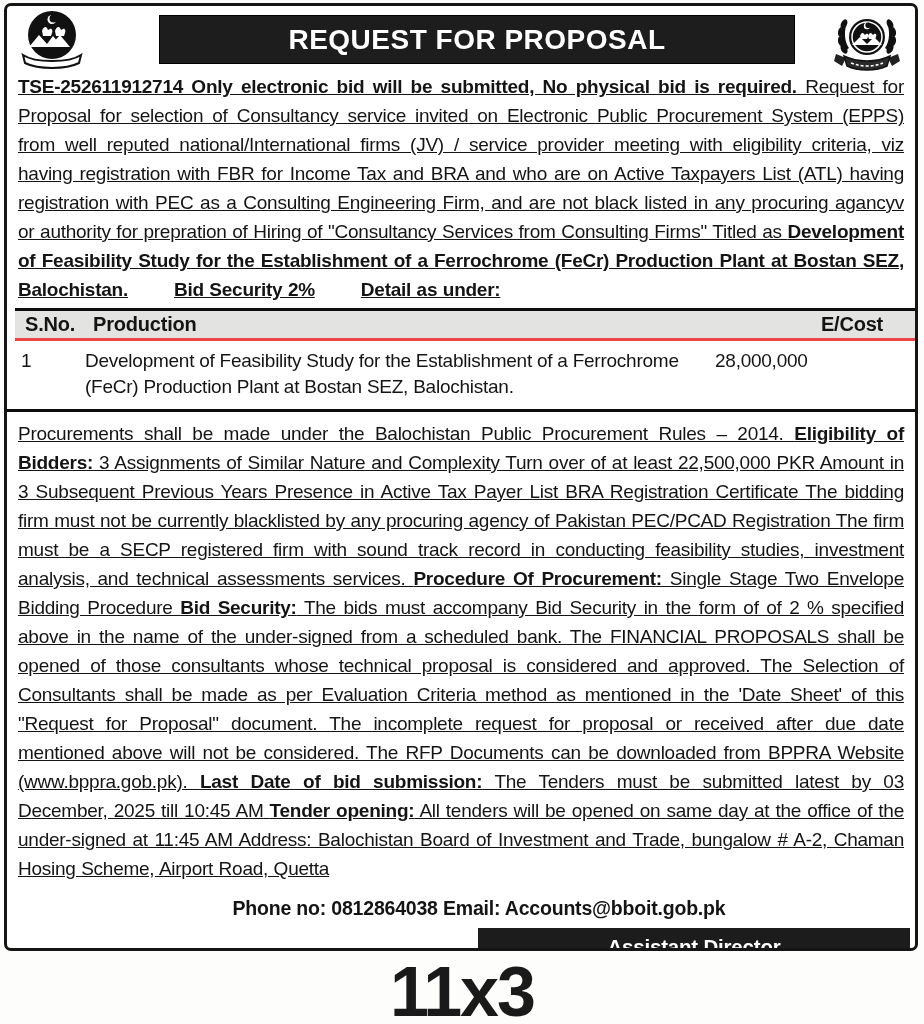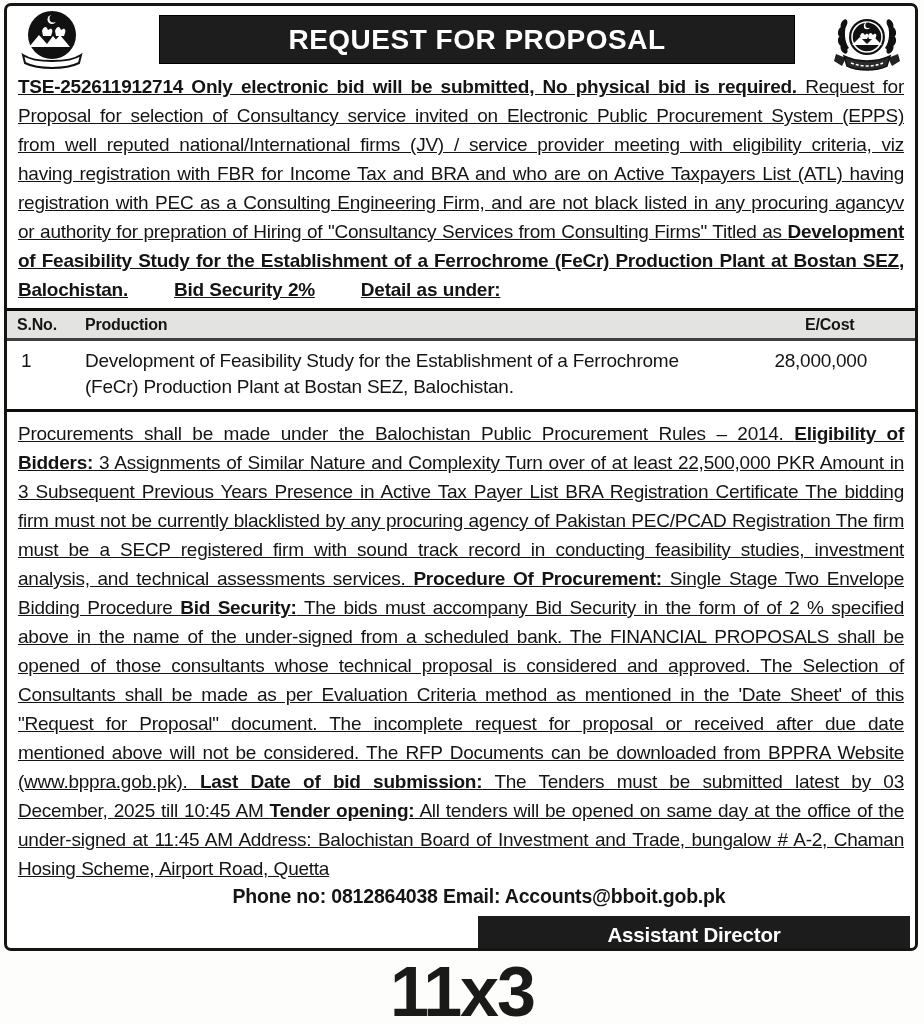--- a/index.html
+++ b/index.html
@@ -22,32 +22,32 @@
   .para {
     padding:2px 11px 0 11px; text-align:justify;
     font-size:19px; line-height:29px; letter-spacing:-0.25px; word-spacing:0.5px;text-decoration:underline;
   }
   .para .b { font-weight:bold; }
   .para .gap { margin-left:46px; }
   
   .tbl { margin-top:4px; flex:0 0 auto; }
   .tbl-head {
     display:flex; align-items:center; height:33px;
-    background:#e3e3e1; border-top:3px solid #0d0d0d; border-bottom:3px solid #404040;
-    font-weight:bold; font-size:16px; letter-spacing:-0.2px;
+    background:#e3e3e1; border-top:3px solid #0d0d0d; border-bottom:3px solid #ef4444;
+    font-weight:bold; font-size:20px; letter-spacing:-0.2px;margin-left:8px;
   }
   .th-sno { width:78px; padding-left:10px; }
   .th-desc { flex:1; }
-  .th-cost { width:110px; text-align:left; padding-right:16px; }
+  .th-cost { width:110px; text-align:center; padding-right:16px; }
   .tbl-row { display:flex; padding:7px 0 9px 0; border-bottom:3px solid #0d0d0d; font-size:19px; line-height:26px; letter-spacing:-0.25px; }
   .td-sno { width:78px; padding-left:14px; }
   .td-desc { width:630px; }
-  .td-cost { flex:1; text-align:right; padding-right:48px; }
+  .td-cost { flex:1; padding-right:48px; }
   .terms-wrap { margin-top:5px; }
-  .phone-line { text-align:center; font-weight:bold; font-size:19.5px; margin-top:2px; letter-spacing:-0.2px;padding-left:36px; }
+  .phone-line { text-align:center; font-weight:bold; font-size:19.5px; margin-top:14px; letter-spacing:-0.2px;padding-left:36px; }
   
   .sig { position:relative; flex:1 1 auto; min-height:92px; }
   .abno { position:absolute; left:13px; bottom:8px; font-weight:bold; font-size:31px; letter-spacing:-0.5px; }
   .sigbox {
     position:absolute; right:5px; top:8px; width:432px; height:66px;
     background:#1c1c1c; display:flex; flex-direction:column; align-items:center; justify-content:center;
   }
   .sigbox div { color:#fff; font-weight:bold; font-size:20.5px; line-height:29px; letter-spacing:-0.2px; white-space:nowrap; }
   
   .foot {

